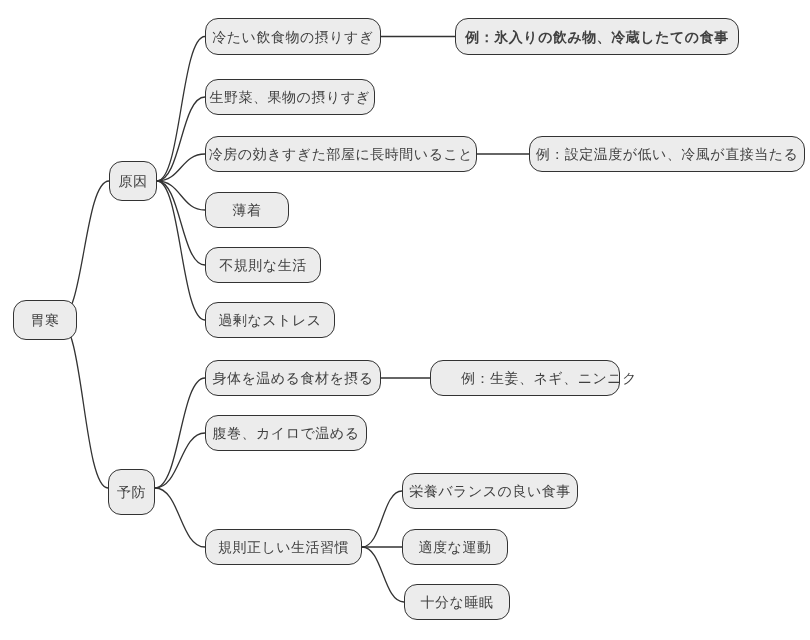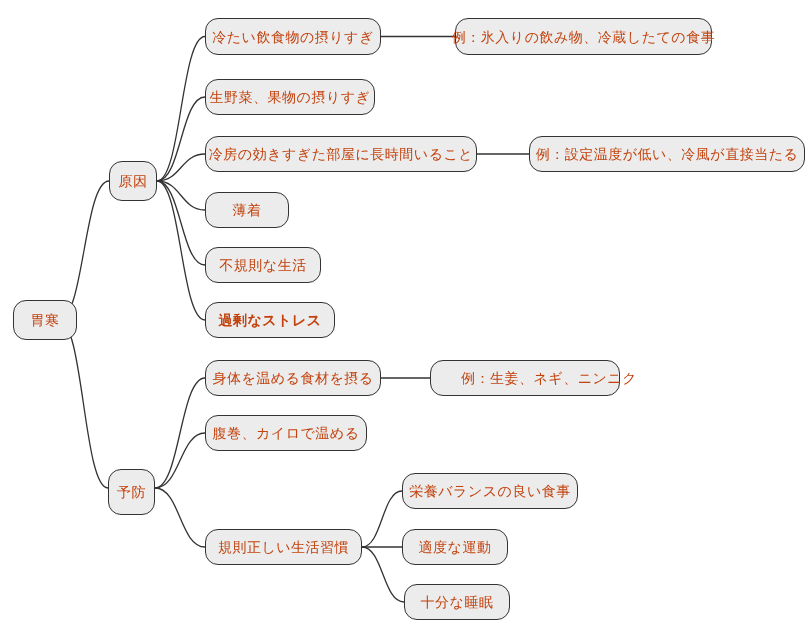--- a/index.html
+++ b/index.html
@@ -30,21 +30,21 @@
     position: absolute;
     box-sizing: border-box;
     background: var(--fill, #ececec);
     border: 1.3px solid var(--border, #333333);
     border-radius: 13px;
     display: flex;
     align-items: center;
     justify-content: center;
     font-size: 14px;
     line-height: 1;
-    color: #c2410c;
+    color: #404040;
     white-space: nowrap;
     letter-spacing: 0.5px;
   }
 </style>
 </head>
 <body>
 
 <div class="stage" style="--bg: #ffffff; --fill: #ececec; --border: #333333; --edge: #333333;">
   <svg class="edge-layer" viewBox="0 0 810 640" xmlns="http://www.w3.org/2000/svg">
       <path d="M 59 320 C 84 320, 84 181, 109 181"></path>
@@ -63,27 +63,27 @@
       <path d="M 381 378 C 405.5 378, 405.5 378, 430 378"></path>
       <path d="M 362 547 C 382 547, 382 491, 402 491"></path>
       <path d="M 362 547 C 382 547, 382 547, 402 547"></path>
       <path d="M 362 547 C 383 547, 383 602, 404 602"></path>
     </svg>
 
 <div class="node" style="left: 13px; top: 300px; width: 64px; height: 40px;">胃寒</div>
     <div class="node" style="left: 109px; top: 161px; width: 48px; height: 40px;">原因</div>
     <div class="node" style="left: 108px; top: 469px; width: 47px; height: 46px;">予防</div>
     <div class="node" style="left: 205px; top: 18px; width: 176px; height: 37px;">冷たい飲食物の摂りすぎ</div>
-    <div class="node" style="left: 455px; top: 18px; width: 257px; height: 37px;">例：氷入りの飲み物、冷蔵したての食事</div>
+    <div class="node" style="left: 455px; top: 18px; width: 284px; height: 37px; font-weight: bold;">例：氷入りの飲み物、冷蔵したての食事</div>
     <div class="node" style="left: 205px; top: 79px; width: 170px; height: 36px;">生野菜、果物の摂りすぎ</div>
     <div class="node" style="left: 205px; top: 136px; width: 272px; height: 36px;">冷房の効きすぎた部屋に長時間いること</div>
     <div class="node" style="left: 529px; top: 136px; width: 276px; height: 36px;">例：設定温度が低い、冷風が直接当たる</div>
     <div class="node" style="left: 205px; top: 192px; width: 84px; height: 36px;">薄着</div>
     <div class="node" style="left: 205px; top: 247px; width: 116px; height: 36px;">不規則な生活</div>
-    <div class="node" style="left: 205px; top: 302px; width: 130px; height: 36px; font-weight: bold;">過剰なストレス</div>
+    <div class="node" style="left: 205px; top: 302px; width: 130px; height: 36px;">過剰なストレス</div>
     <div class="node" style="left: 205px; top: 360px; width: 176px; height: 36px;">身体を温める食材を摂る</div>
     <div class="node" style="left: 430px; top: 360px; width: 190px; height: 36px; padding-left: 48px;">例：生姜、ネギ、ニンニク</div>
     <div class="node" style="left: 205px; top: 415px; width: 162px; height: 36px;">腹巻、カイロで温める</div>
     <div class="node" style="left: 205px; top: 529px; width: 157px; height: 36px;">規則正しい生活習慣</div>
     <div class="node" style="left: 402px; top: 473px; width: 176px; height: 36px;">栄養バランスの良い食事</div>
     <div class="node" style="left: 402px; top: 529px; width: 106px; height: 36px;">適度な運動</div>
     <div class="node" style="left: 404px; top: 584px; width: 106px; height: 36px;">十分な睡眠</div>
   </div>
 
 </body></html>

